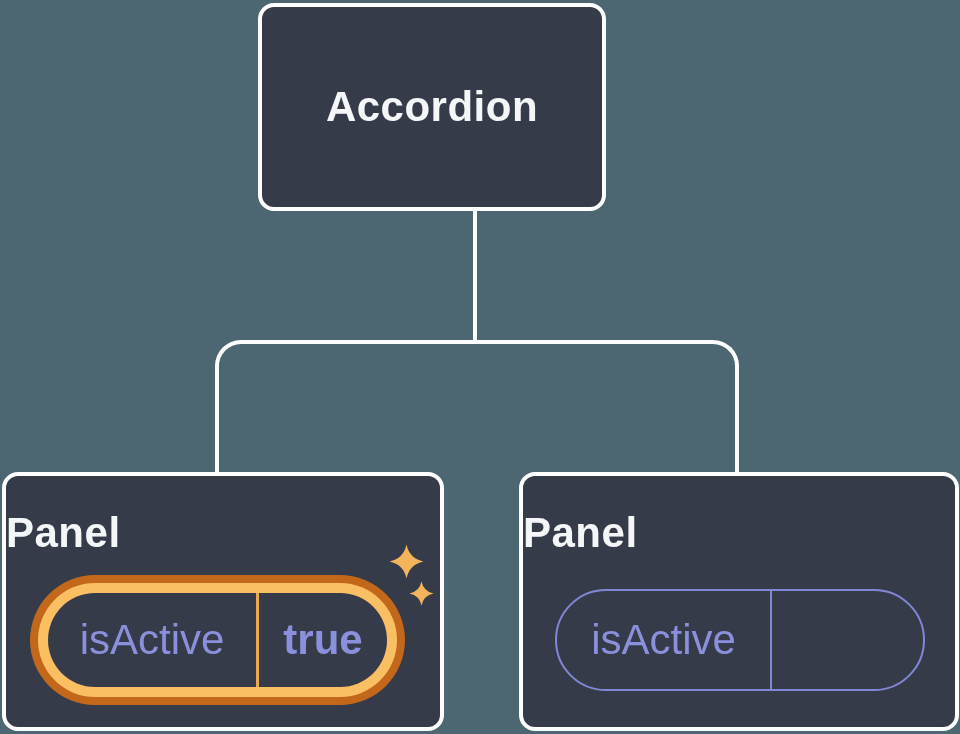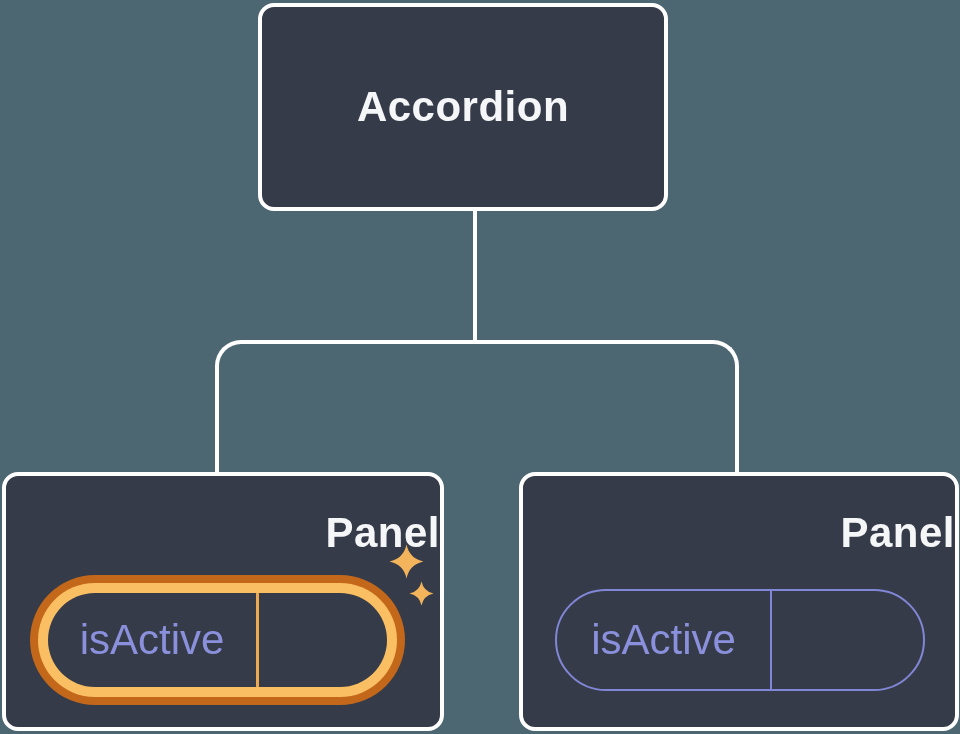--- a/index.html
+++ b/index.html
@@ -12,21 +12,21 @@
     font-family: "Liberation Sans", sans-serif;
   }
   .node {
     position: absolute;
     background: #353b48;
     border: 4px solid #ffffff;
     border-radius: 16px;
     box-sizing: border-box;
   }
   .node-root {
-    left: 258px; top: 3px; width: 410px; height: 208px;
+    left: 258px; top: 3px; width: 348px; height: 208px;
     display: flex; align-items: center; justify-content: center;
   }
   .node-title {
     color: #f5f6f8;
     font-size: 42px;
     font-weight: 600;
     letter-spacing: 0.5px;
   }
   
   .stem {
@@ -43,21 +43,21 @@
     border-bottom: none;
     border-radius: 26px 26px 0 0;
     box-sizing: border-box;
   }
   
   .node-panel-left  { left: 2px;   top: 472px; width: 442px; height: 259px; }
   .node-panel-right { left: 519px; top: 472px; width: 440px; height: 259px; }
   .panel-title {
     position: absolute;
     left: 0; right: 0; top: 36px;
-    text-align: right;
+    text-align: left;
     color: #f5f6f8;
     font-size: 42px;
     font-weight: 600;
     letter-spacing: 0.5px;
     line-height: 1;
   }
   
   .pill-glow-outer {
     position: absolute;
     left: 24px; top: 99px;
@@ -127,20 +127,21 @@
   <div class="stem"></div>
   <div class="branch"></div>
 
   <div class="node node-panel-left">
     <div class="panel-title">Panel</div>
     <div class="pill-glow-outer">
       <div class="pill-glow-inner">
         <div class="pill-core">
           <div class="pill-cell cell-prop-active">isActive</div>
           <div class="divider-gold"></div>
+          <div class="pill-cell cell-val-active">true</div>
         </div>
       </div>
     </div>
   </div>
 
   <svg class="sparkles" viewBox="0 0 48 66" xmlns="http://www.w3.org/2000/svg">
     <path fill="#f4b45c" d="M19.5 2.5 Q22.5 16.5 36.5 19.5 Q22.5 22.5 19.5 36.5 Q16.5 22.5 2.5 19.5 Q16.5 16.5 19.5 2.5 Z"></path>
     <path fill="#f4b45c" d="M34.5 39.5 Q36.6 49.4 46.5 51.5 Q36.6 53.6 34.5 63.5 Q32.4 53.6 22.5 51.5 Q32.4 49.4 34.5 39.5 Z"></path>
   </svg>
 

